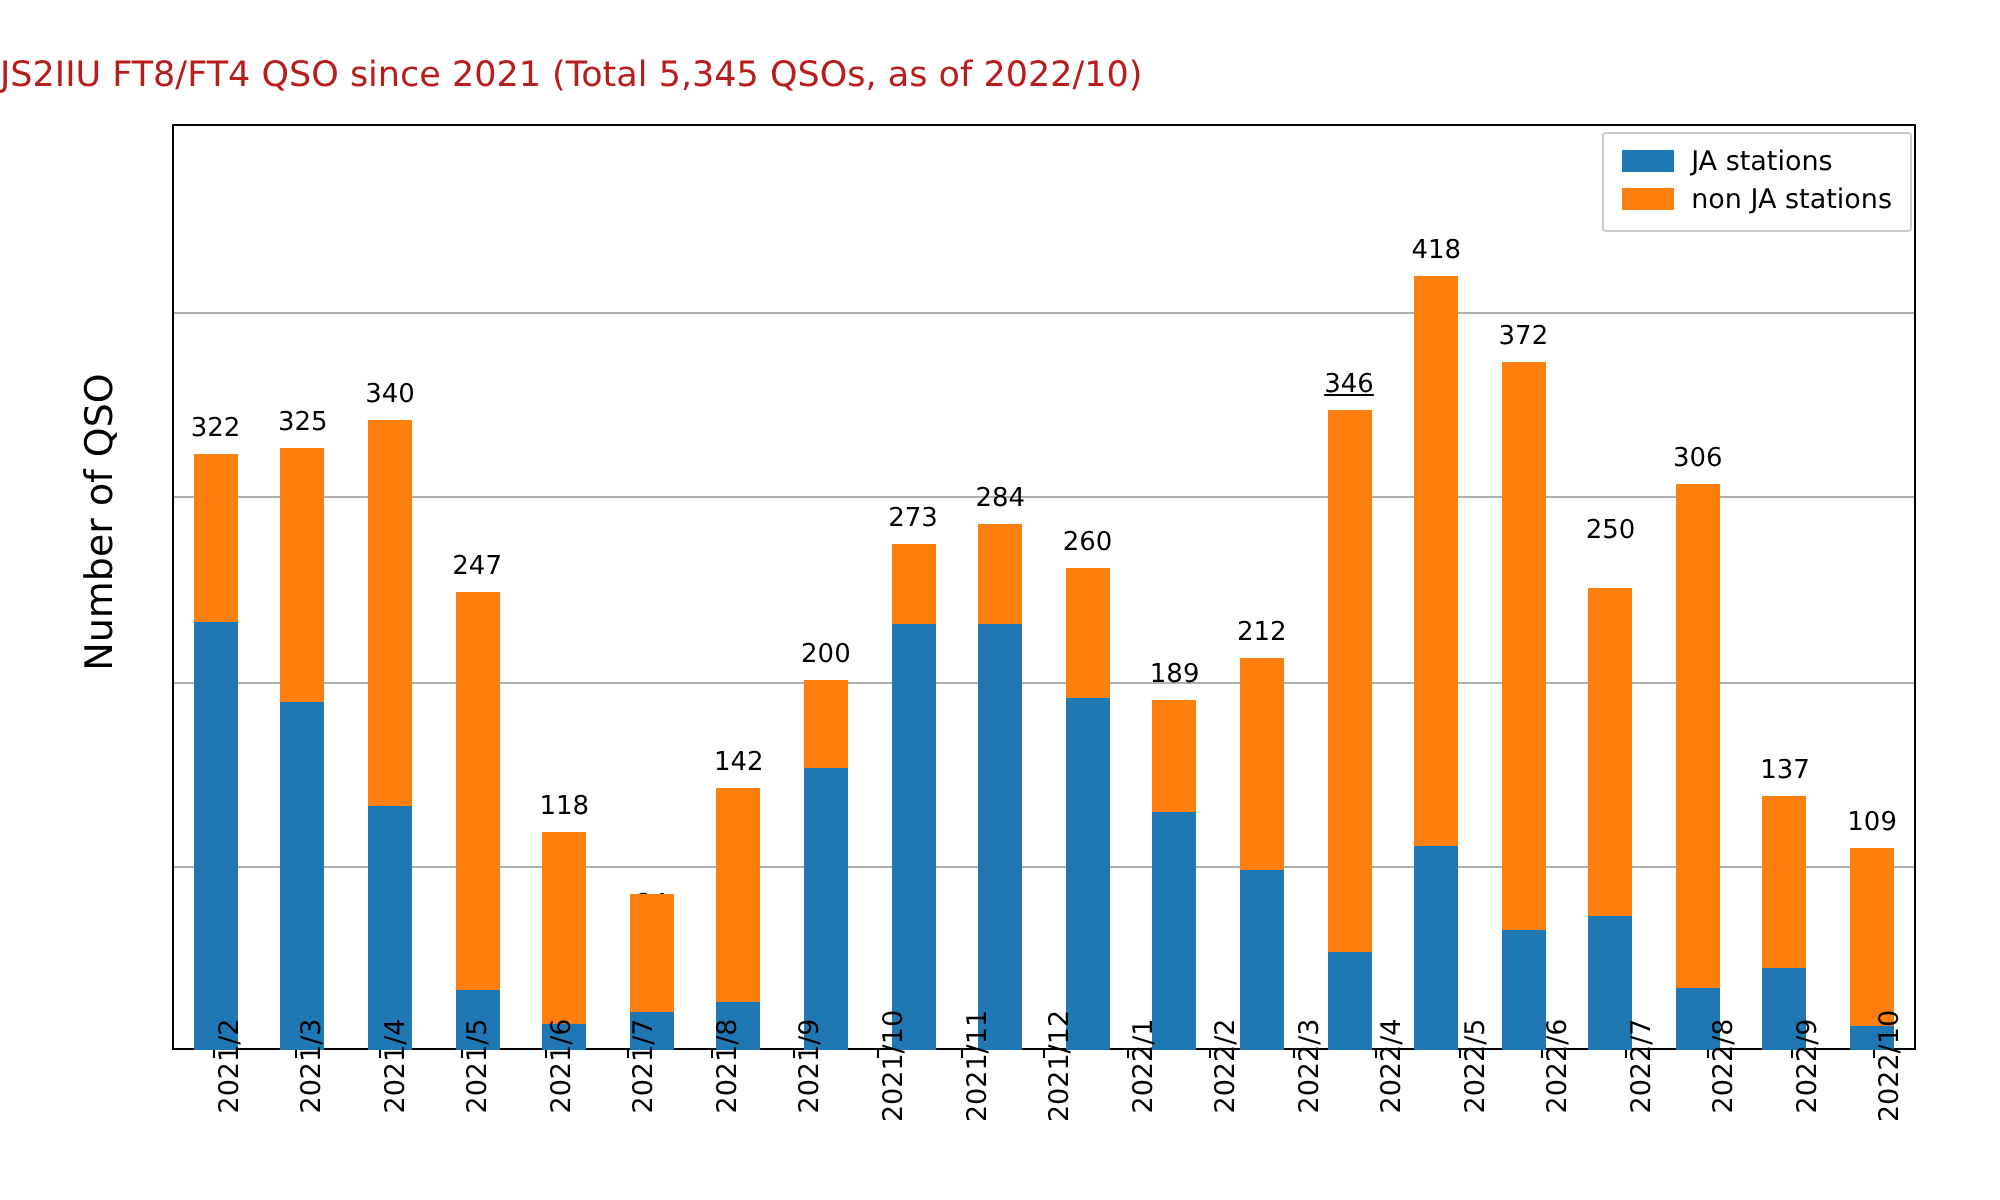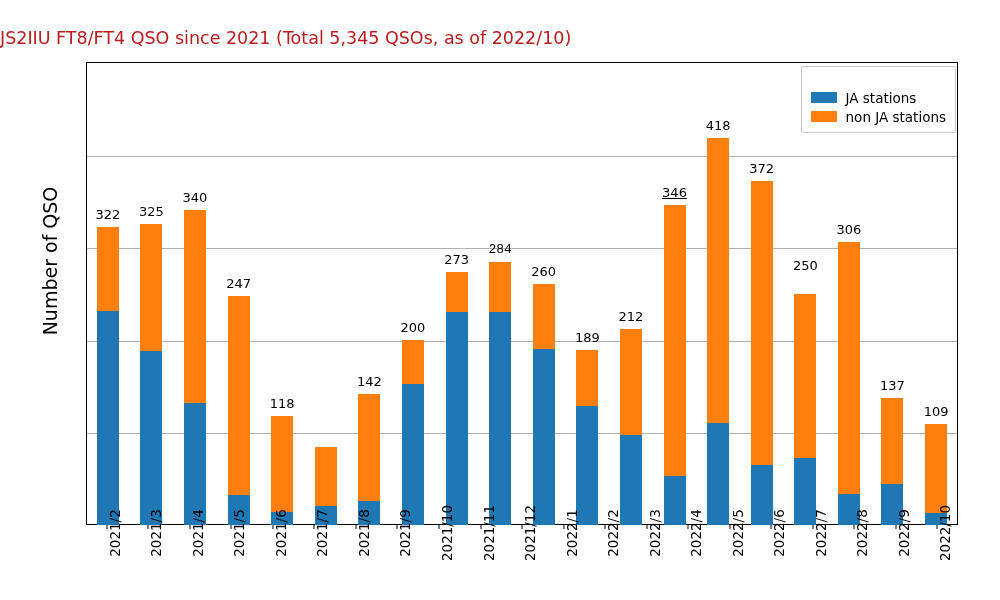--- a/index.html
+++ b/index.html
@@ -55,21 +55,21 @@
     font-size:13.5px;color:#000;white-space:nowrap;
     transform:translateX(-50%) rotate(-90deg);
     transform-origin:top center;
     text-align:right;
   }
 
   
   #legend{
     position:absolute;right:44px;top:66px;
     border:1px solid #cccccc;background:#ffffff;border-radius:2px;
-    padding:21px 9px 6px 9px;
+    padding:4px 9px 6px 9px;
   }
   .legend-row{display:flex;align-items:center;height:19px;}
   .swatch{width:26px;height:11px;margin-right:9px;display:inline-block;}
   .legend-text{font-size:13.5px;color:#000;}
 </style>
 </head>
 <body>
 
 <div id="stage">
 
@@ -144,21 +144,21 @@
         </div>
       </div>
       <div class="barslot">
         <div class="barlabel" style="bottom: 257.798px;">273</div>
         <div class="bar" style="height: 252.798px;">
           <div class="seg-top" style="background: rgb(255, 127, 14); height: 39.818px;"></div>
           <div class="seg-bot" style="background: rgb(31, 119, 180); height: 212.98px;"></div>
         </div>
       </div>
       <div class="barslot">
-        <div class="barlabel" style="bottom: 267.984px; font-family: Liberation Mono, monospace;">284</div>
+        <div class="barlabel" style="bottom: 267.984px;">284</div>
         <div class="bar" style="height: 262.984px;">
           <div class="seg-top" style="background: rgb(255, 127, 14); height: 50.004px;"></div>
           <div class="seg-bot" style="background: rgb(31, 119, 180); height: 212.98px;"></div>
         </div>
       </div>
       <div class="barslot">
         <div class="barlabel" style="bottom: 245.76px;">260</div>
         <div class="bar" style="height: 240.76px;">
           <div class="seg-top" style="background: rgb(255, 127, 14); height: 64.82px;"></div>
           <div class="seg-bot" style="background: rgb(31, 119, 180); height: 175.94px;"></div>

